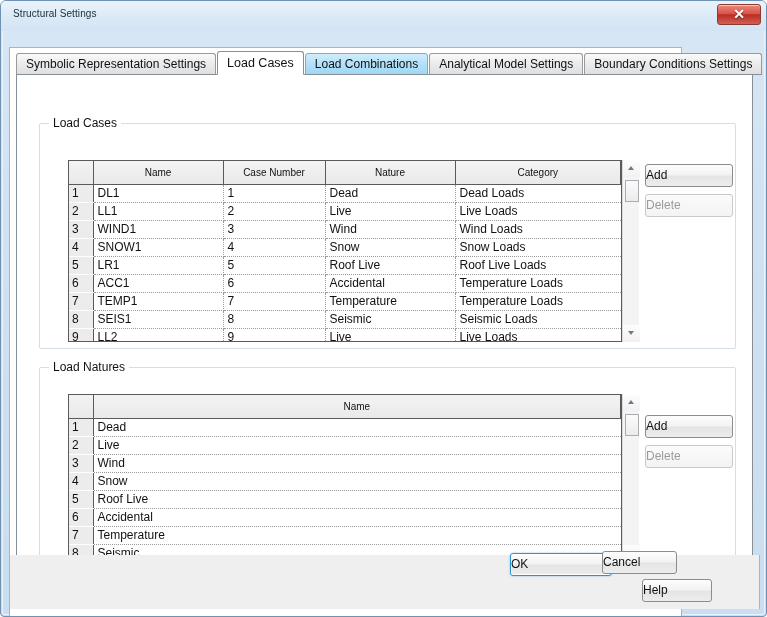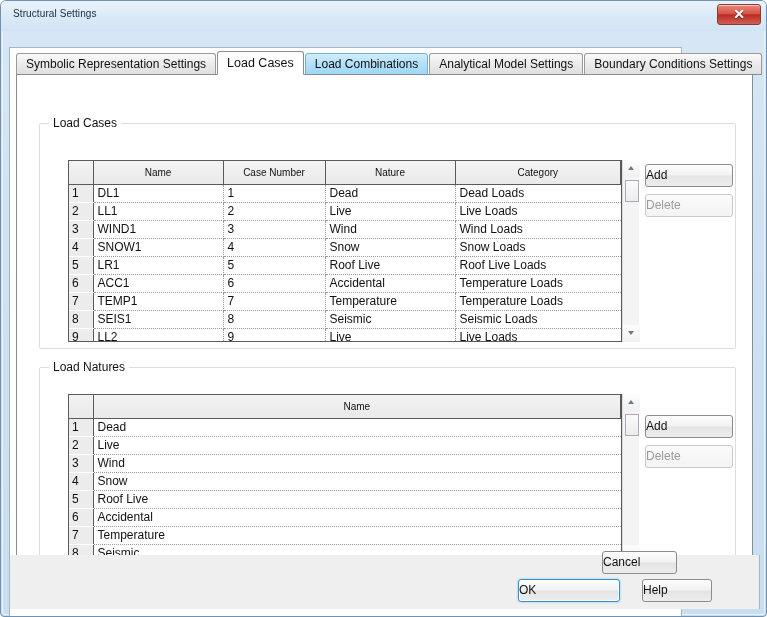--- a/index.html
+++ b/index.html
@@ -260,21 +260,21 @@
 
   
   #footer {
     position: absolute;
     left: 8px; top: 554px;
     width: 751px; height: 54px;
     background: #efeff0;
     border-left: 1px solid #9fb6cc;
     border-right: 1px solid #9fb6cc;
   }
-  #btn-ok     { left: 509px; top: 578px; width: 102px; margin-left: 8px; }
+  #btn-ok     { left: 509px; top: 552px; width: 102px; }
   #btn-cancel { left: 601px; top: 550px; width: 75px; }
   #btn-help   { left: 641px; top: 578px; width: 70px; }
 </style>
 </head>
 <body>
 
 <div id="window">
 
   <div id="titlebar">
     <div id="title-text">Structural Settings</div>

